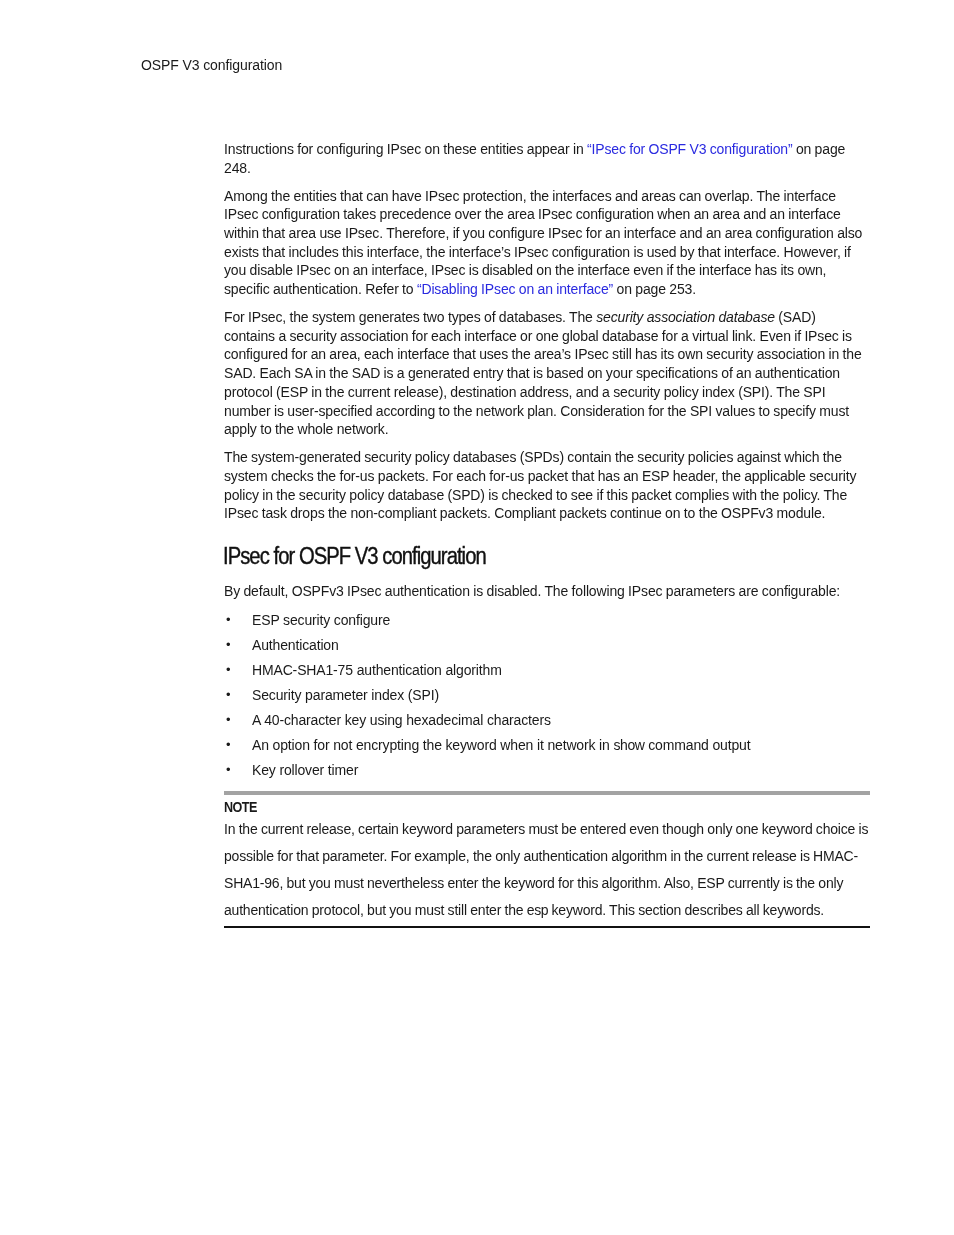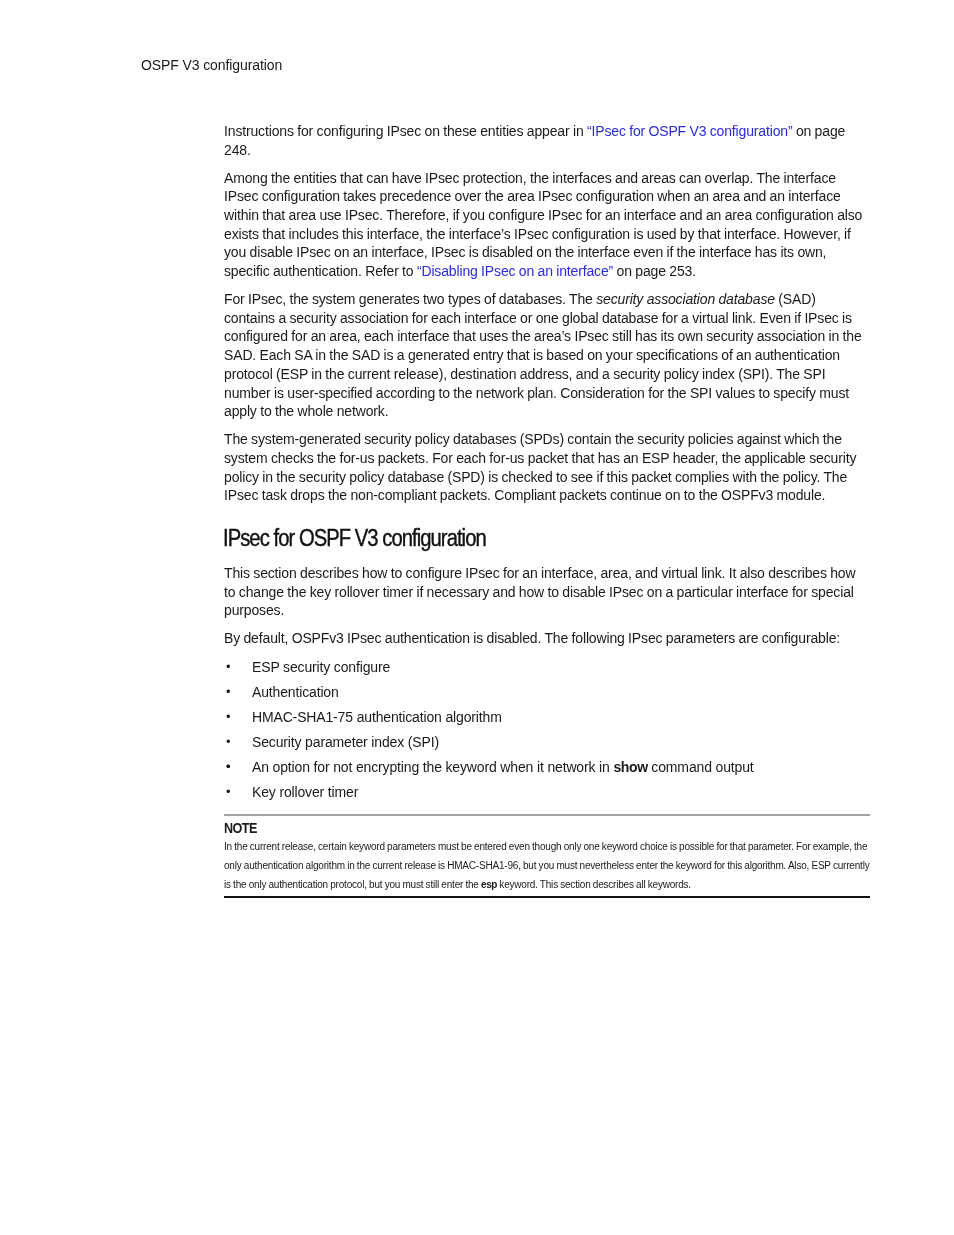--- a/index.html
+++ b/index.html
@@ -19,36 +19,36 @@
       position: absolute;
       left: 141px;
       top: 56px;
       font-size: 14px;
       line-height: 18px;
       letter-spacing: -0.1px;
     }
     .content {
       position: absolute;
       left: 224px;
-      top: 122px;
+      top: 140px;
       width: 646px;
     }
     p.body {
       margin: 0 0 9.2px 0;
       font-size: 14px;
       line-height: 18.7px;
       letter-spacing: -0.15px;
       word-spacing: -0.3px;
     }
     a.xref {
       color: #2a2ae0;
       text-decoration: none;
     }
     em { }
-    .kw { font-weight: bold; letter-spacing: -0.4px; }
+    .kw { font-weight: normal; letter-spacing: -0.4px; }
     h2.section-title {
       margin: 19px 0 12px -1px;
       font-size: 23.5px;
       line-height: 28px;
       font-weight: normal;
       letter-spacing: -1.1px;
       transform: scaleX(0.86);
       transform-origin: left center;
       color: #111;
       -webkit-text-stroke: 0.4px #111;
@@ -68,37 +68,37 @@
     }
     ul.bullets li .bullet {
       position: absolute;
       left: 2px;
       top: 0;
       font-size: 13px;
     }
     .note {
       margin-top: 12px;
       width: 646px;
-      border-top: 2px solid #a3a3a3;
+      border-top: 4px solid #a3a3a3;
       border-bottom: 2px solid #111;
       padding: 3px 0 2px 0;
     }
     .note-title {
       font-size: 14px;
       line-height: 18px;
       font-weight: bold;
       letter-spacing: -0.6px;
       transform: scaleX(0.9);
       transform-origin: left center;
       display: inline-block;
     }
     .note-text {
       margin: 0;
-      font-size: 10px;
-      line-height: 19px;
+      font-size: 14px;
+      line-height: 27px;
       letter-spacing: -0.2px;
       word-spacing: -0.3px;
     }
   </style>
 </head>
 <body>
 
 <div class="running-header">OSPF V3 configuration</div>
 
 <div class="content">
@@ -107,30 +107,29 @@
 
 
   <p class="body"><span>Among the entities that can have IPsec protection, the interfaces and areas can overlap. The interface IPsec configuration takes precedence over the area IPsec configuration when an area and an interface within that area use IPsec. Therefore, if you configure IPsec for an interface and an area configuration also exists that includes this interface, the interface’s IPsec configuration is used by that interface.  However, if you disable IPsec on an interface, IPsec is disabled on the interface even if the interface has its own, specific authentication.  Refer to </span><a class="xref" href="#" style="color: rgb(42, 42, 224);">“Disabling IPsec on an interface”</a><span> on page 253.</span></p>
 
   <p class="body"><span>For IPsec, the system generates two types of databases. The </span><em>security association database</em><span> (SAD) contains a security association for each interface or one global database for a virtual link.  Even if IPsec is configured for an area, each interface that uses the area’s IPsec still has its own security association in the SAD.  Each SA in the SAD is a generated entry that is based on your specifications of an authentication protocol (ESP in the current release), destination address, and a security policy index (SPI).  The SPI number is user-specified according to the network plan. Consideration for the SPI values to specify must apply to the whole network.</span></p>
 
   <p class="body">The system-generated security policy databases (SPDs) contain the security policies against which the system checks the for-us packets.  For each for-us packet that has an ESP header, the applicable security policy in the security policy database (SPD) is checked to see if this packet complies with the policy.  The IPsec task drops the non-compliant packets. Compliant packets continue on to the OSPFv3 module.</p>
 
   <h2 class="section-title">IPsec for OSPF V3 configuration</h2>
 
-  <p class="body">This section describes how to configure IPsec for an interface, area, and virtual link. It also describes how to change the key rollover timer if necessary and how to disable IPsec on a particular interface for special purposes.</p>
 
   <p class="body">By default, OSPFv3 IPsec authentication is disabled.  The following IPsec parameters are configurable:</p>
 
   <ul class="bullets">
     <li><span class="bullet">•</span><span>ESP security configure</span></li>
     <li><span class="bullet">•</span><span>Authentication</span></li>
     <li><span class="bullet">•</span><span>HMAC-SHA1-75 authentication algorithm</span></li>
     <li><span class="bullet">•</span><span>Security parameter index (SPI)</span></li>
-    <li><span class="bullet">•</span></li>
+    <li><span class="bullet">•</span><span>A 40-character key using hexadecimal characters</span></li>
     <li><span class="bullet">•</span><span>An option for not encrypting the keyword when it network in </span><span class="kw">show</span><span> command output</span></li>
     <li><span class="bullet">•</span><span>Key rollover timer</span></li>
   </ul>
 
   <div class="note">
     <div class="note-title">NOTE</div>
     <p class="note-text"><span>In the current release, certain keyword parameters must be entered even though only one keyword choice is possible for that parameter.  For example, the only authentication algorithm in the current release is HMAC-SHA1-96, but you must nevertheless enter the keyword for this algorithm.  Also, ESP currently is the only authentication protocol, but you must still enter the </span><span class="kw">esp</span><span> keyword. This section describes all keywords.</span></p>
   </div>
 
 </div>

